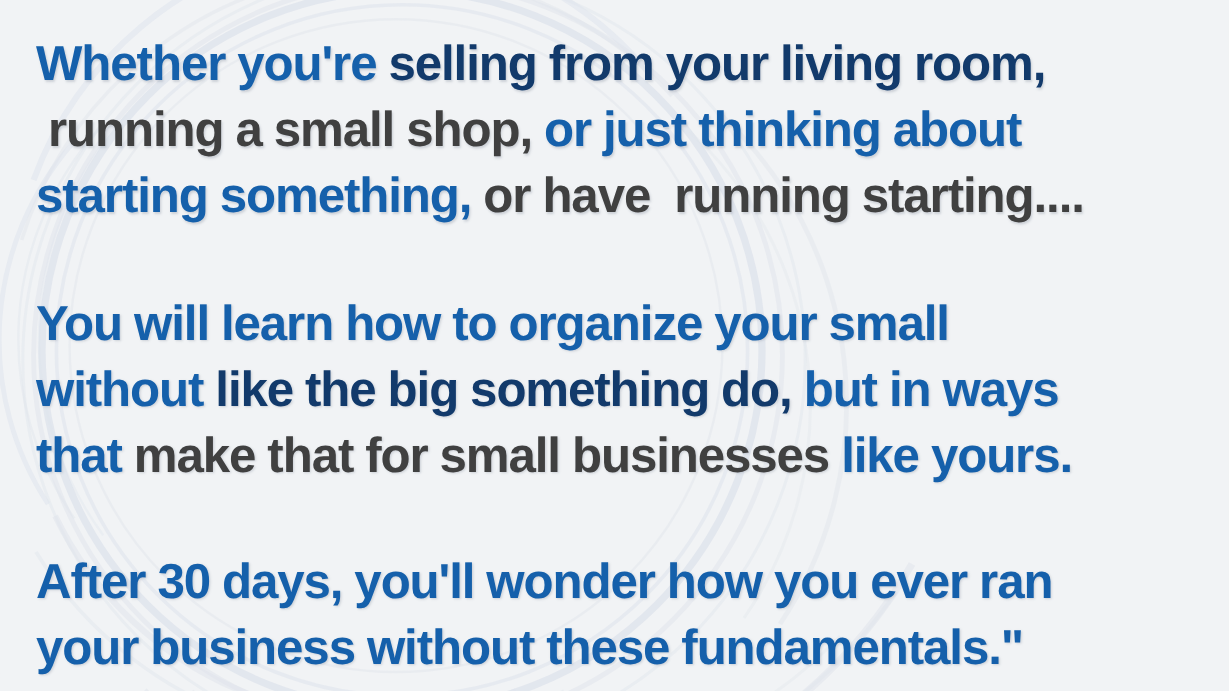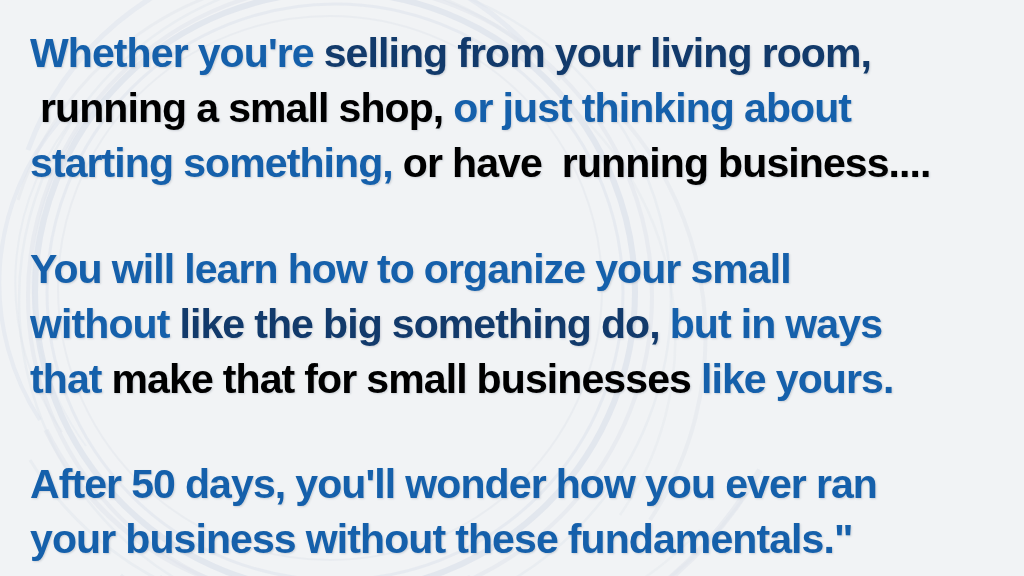--- a/index.html
+++ b/index.html
@@ -54,21 +54,21 @@
     text-shadow: 1px 1px 2px rgba(120,130,145,0.30);
     white-space: pre-wrap;
   }
 
   #para-1 { margin: 0; }
   #para-2 { margin: 51px 0 0 0; }
   #para-3 { margin: 50px 0 0 0; }
 
   .c-blue  { color: #1560ab; }
   .c-navy  { color: #123a6b; }
-  .c-teal  { color: #000000; }
+  .c-teal  { color: #404040; }
 
   .seg { display: inline; }
 </style>
 </head>
 <body>
 
 <div id="slide" style="background: rgb(241, 243, 245);">
 
   <svg id="bg-decoration" viewBox="0 0 1024 576" preserveAspectRatio="none" aria-hidden="true">
     <defs>
@@ -97,21 +97,21 @@
 
       <path d="M 60 120 A 250 250 0 0 0 40 420" stroke-width="4" opacity="0.55" stroke="#dfe4ec"></path>
       <path d="M 82 108 A 262 262 0 0 0 62 432" stroke-width="2" opacity="0.4" stroke="#dfe4ec"></path>
       <path d="M 105 96 A 276 276 0 0 0 86 446" stroke-width="2" opacity="0.33" stroke="#dfe4ec"></path>
     </g>
   </svg>
 
   <div id="text-block">
     <p class="para" id="para-1"><span class="seg c-blue">Whether you're </span><span class="seg c-navy">selling from your living room,
 </span><span class="seg c-teal"> running a small shop,</span><span class="seg c-blue"> or just thinking about
-starting something,</span><span class="seg c-teal"> or have  running business....</span></p>
+starting something,</span><span class="seg c-teal"> or have  running starting....</span></p>
     <p class="para" id="para-2"><span class="seg c-blue">You will learn how to organize your small
 without </span><span class="seg c-navy">like the big something do,</span><span class="seg c-blue"> but in ways
 that </span><span class="seg c-teal">make that for small businesses</span><span class="seg c-blue"> like yours.</span></p>
-    <p class="para" id="para-3"><span class="seg c-blue">After 50 days, you'll wonder how you ever ran
+    <p class="para" id="para-3"><span class="seg c-blue">After 30 days, you'll wonder how you ever ran
 your business without these fundamentals."</span></p>
   </div>
 
 </div>
 
 </body></html>

